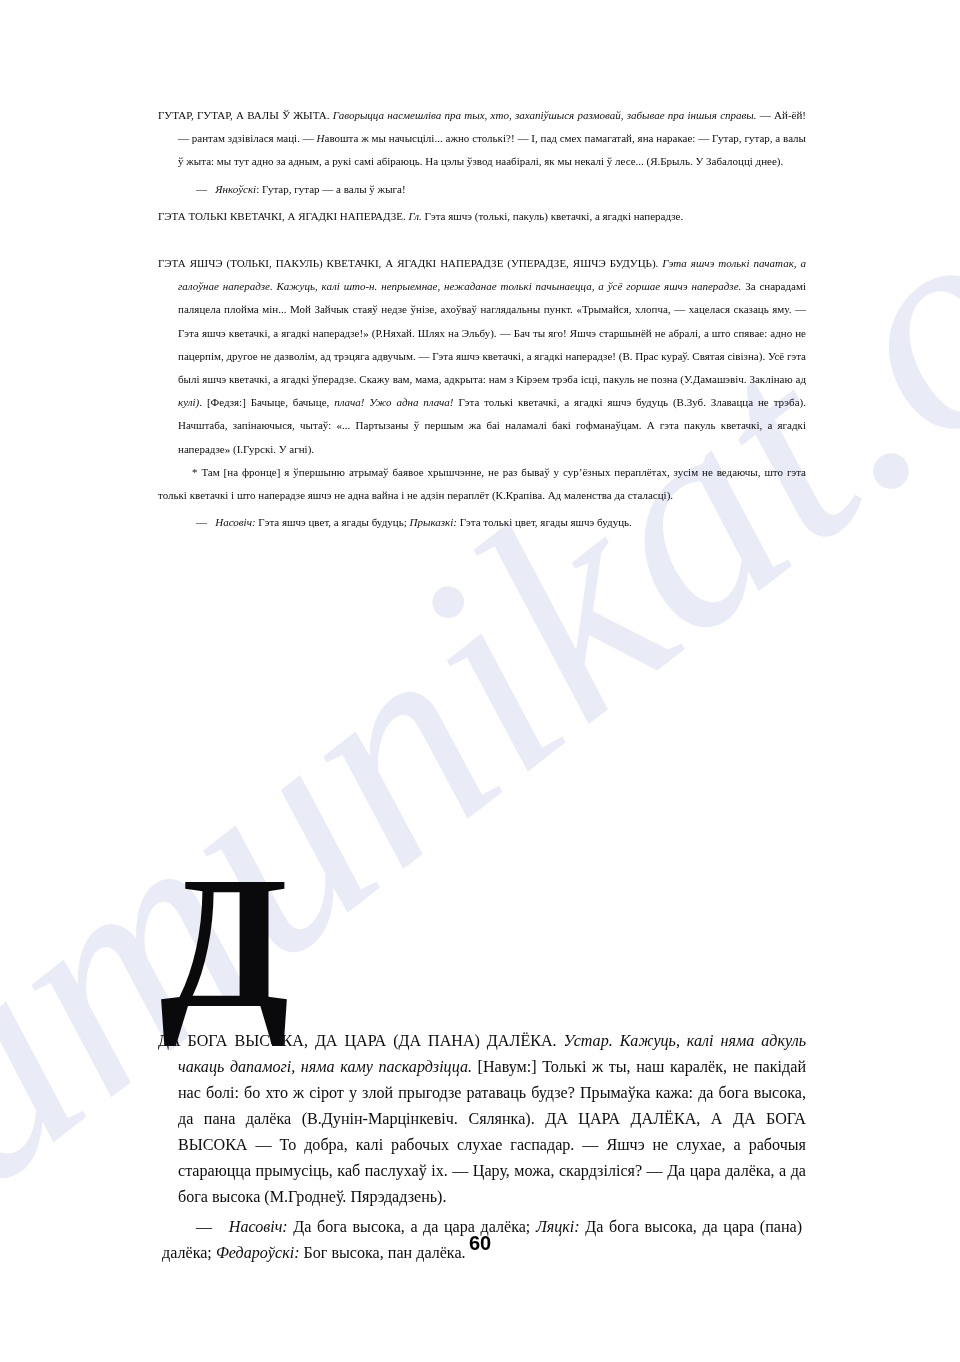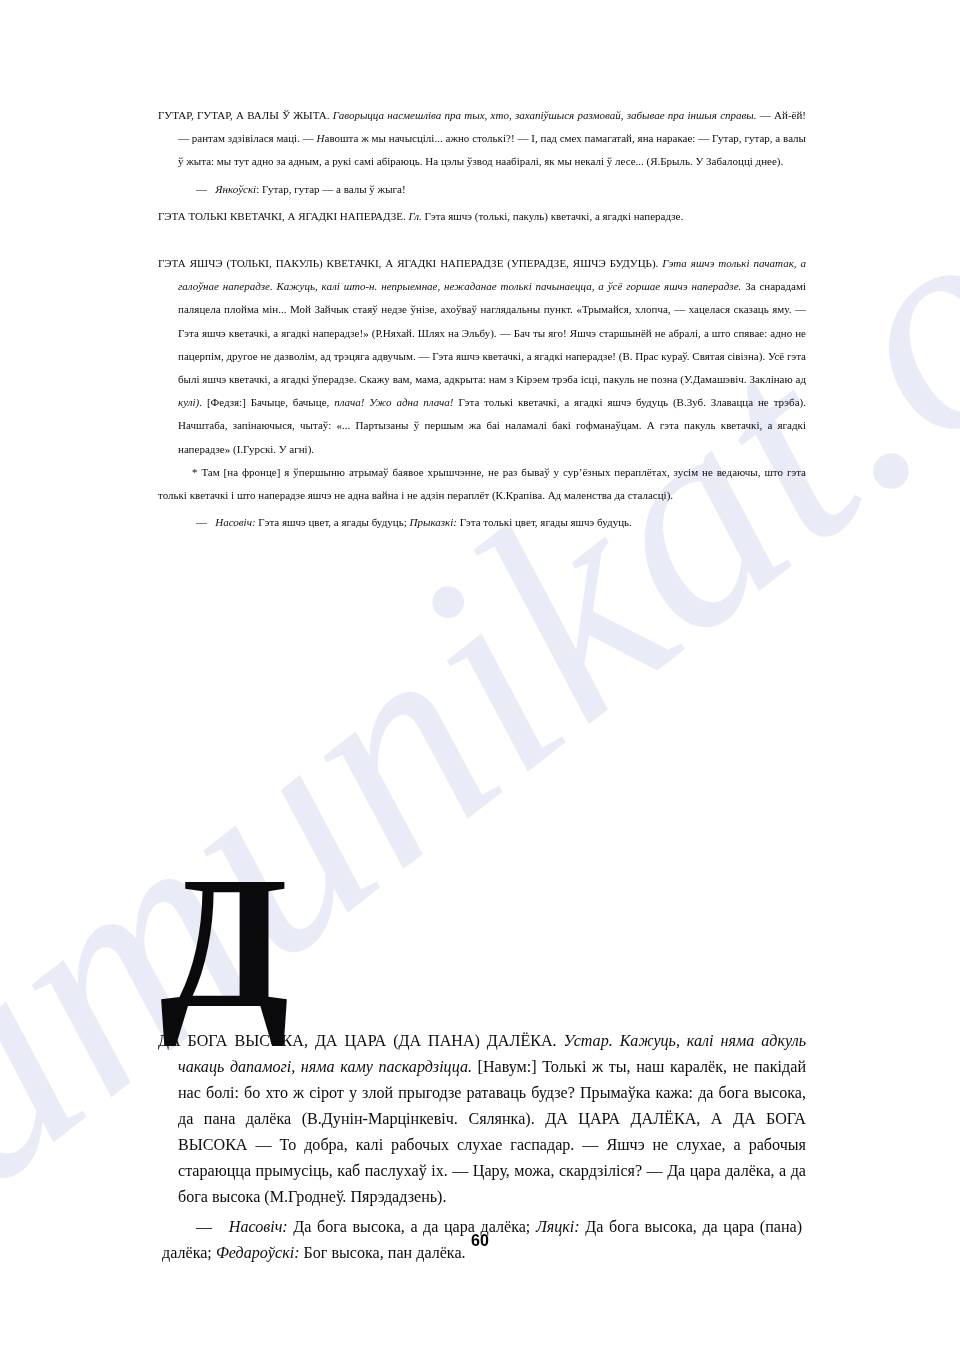--- a/index.html
+++ b/index.html
@@ -98,21 +98,21 @@
   }
 
   .pagenum {
     position: absolute;
     left: 0;
     right: 0;
     top: 1232px;
     text-align: center;
     font-family: "Liberation Sans", "DejaVu Sans", sans-serif;
     font-weight: 700;
-    font-size: 16px;
+    font-size: 20px;
     color: #000;
     z-index: 2;
   }
 
   
   .lastline { text-align: left; }
 </style>
 </head>
 <body>
 

